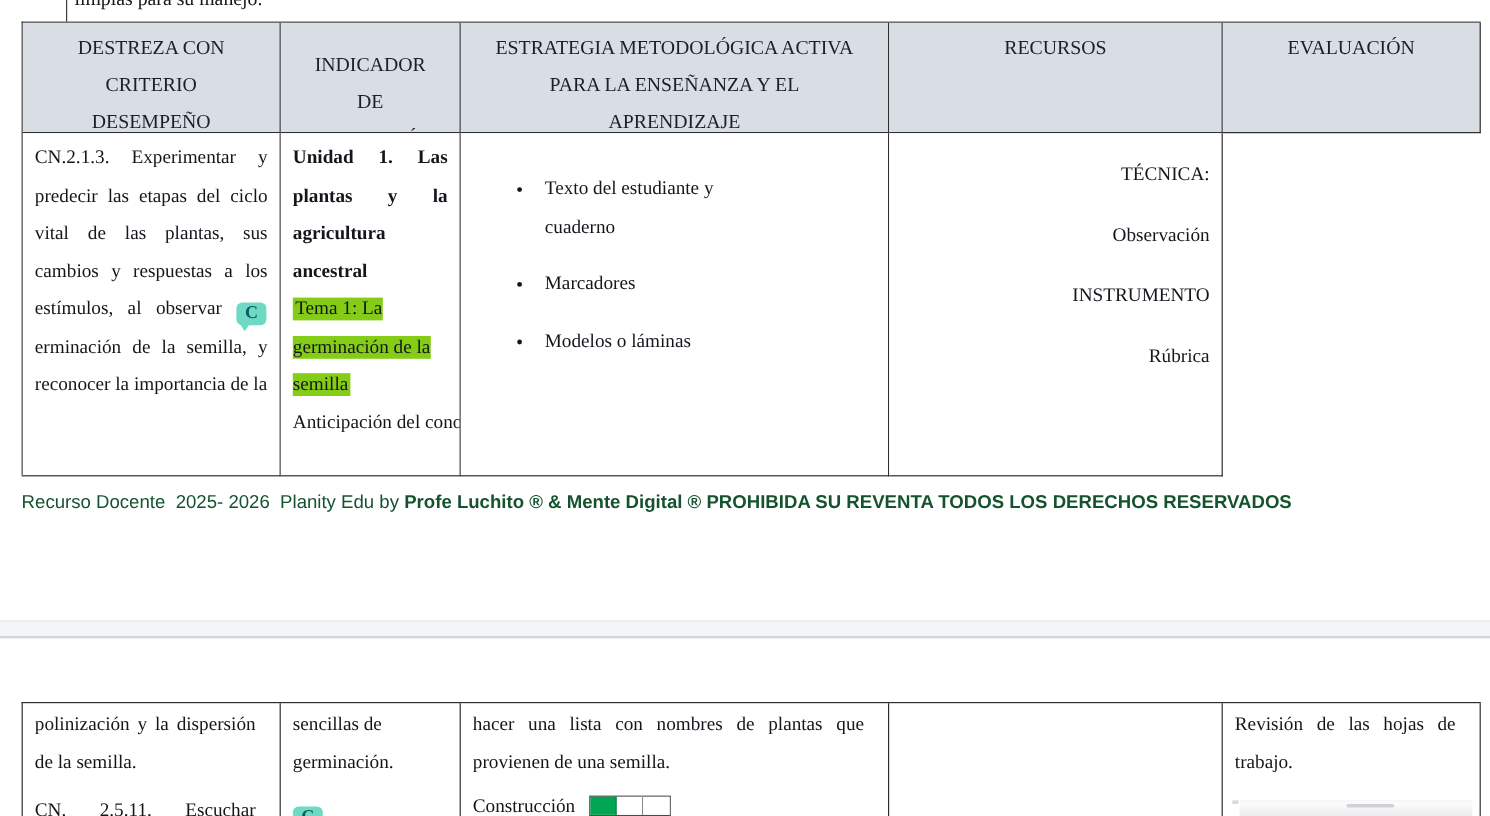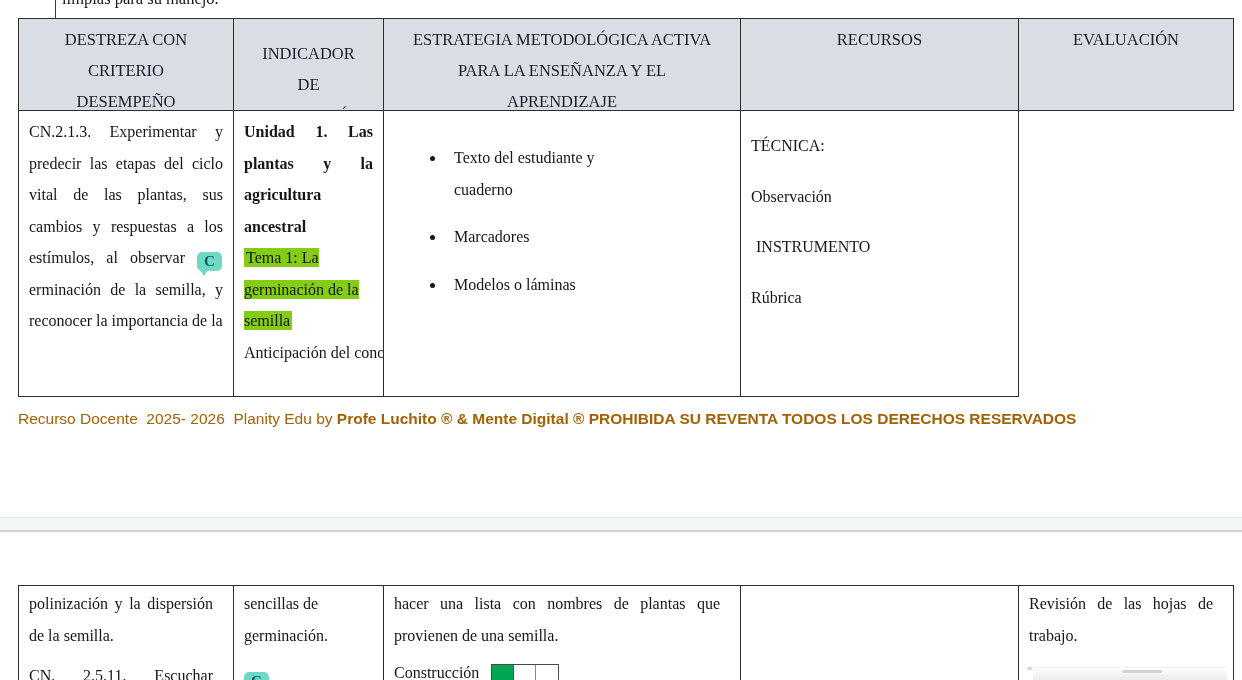--- a/index.html
+++ b/index.html
@@ -64,29 +64,29 @@
     content:"";position:absolute;left:3px;bottom:-5px;
     border-left:4px solid transparent;border-right:4px solid transparent;
     border-top:6px solid #6edac4;
   }
 
   
   .rec-list{margin:26px 0 0 36px;padding:0;}
   .rec-list li{max-width:182px;margin:16px;padding-left:8px;}
 
   
-  .eval-p{margin:0 0 19px 0;}
+  .eval-p{margin:0 0 19px 0;text-align:right;}
   .eval-first{margin-top:14px;}
   .eval-indent{padding-left:5px;}
 
   
   .footer{
     position:absolute;left:18px;top:410px;
     font-family:"Liberation Sans","DejaVu Sans",sans-serif;
-    font-size:15.5px;color:#a16207;white-space:pre;
+    font-size:15.5px;color:#14532d;white-space:pre;
   }
   .footer b{font-weight:700;}
 
   
   .pbreak{
     position:absolute;left:0;top:517px;width:1242px;height:12px;
     background:#f4f5f6;border-top:1px solid #e4e6e8;border-bottom:2px solid #d3d6d9;
     box-sizing:content-box;
   }
 

